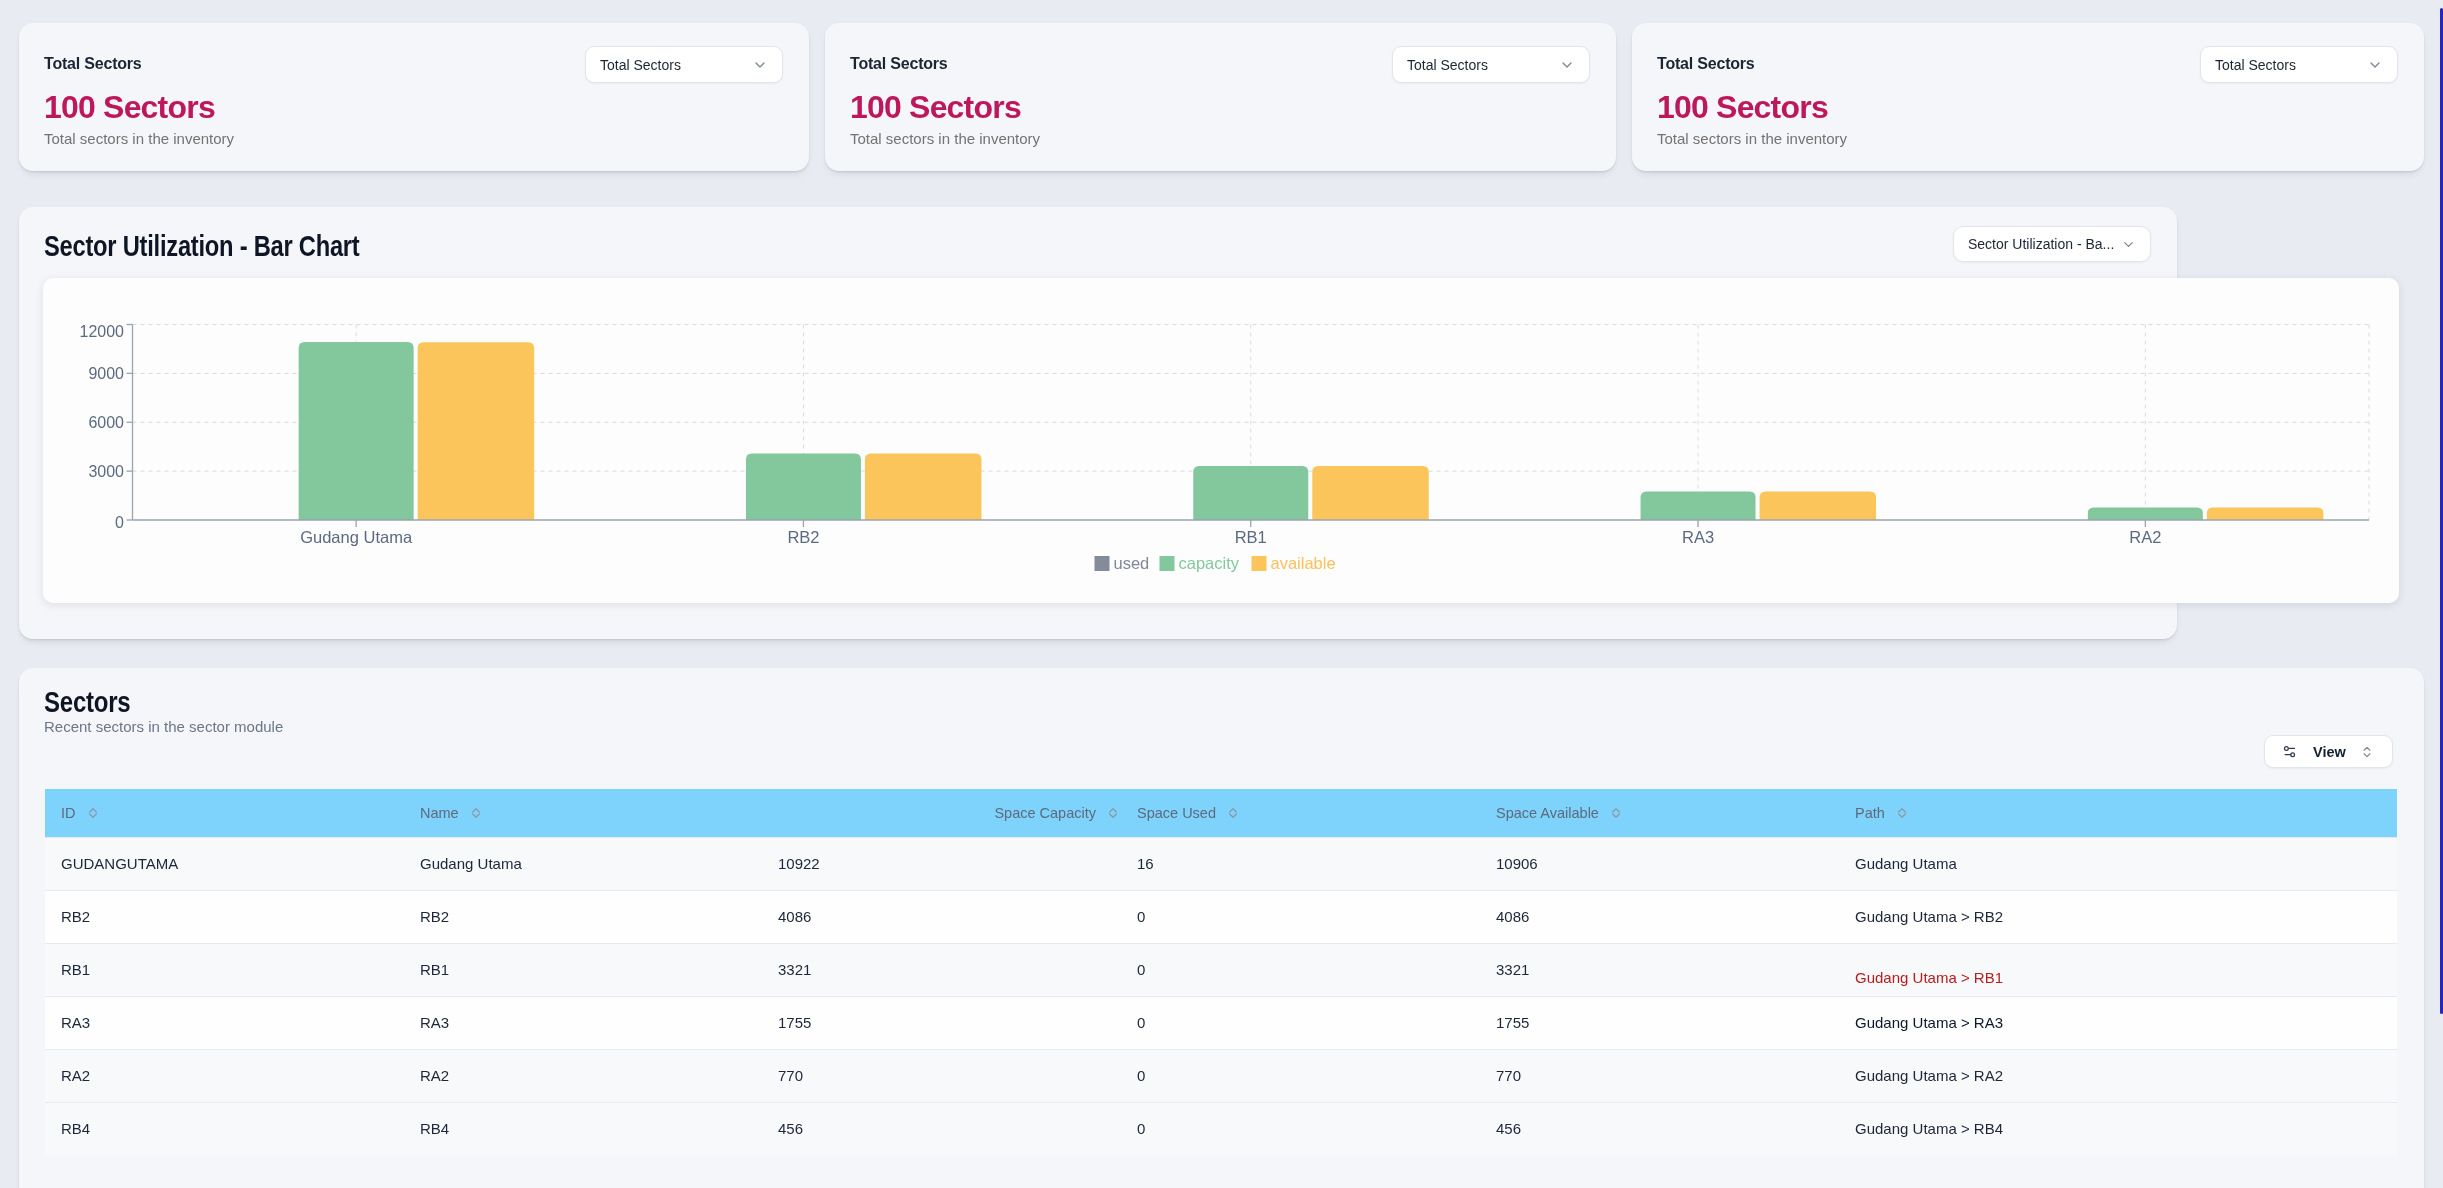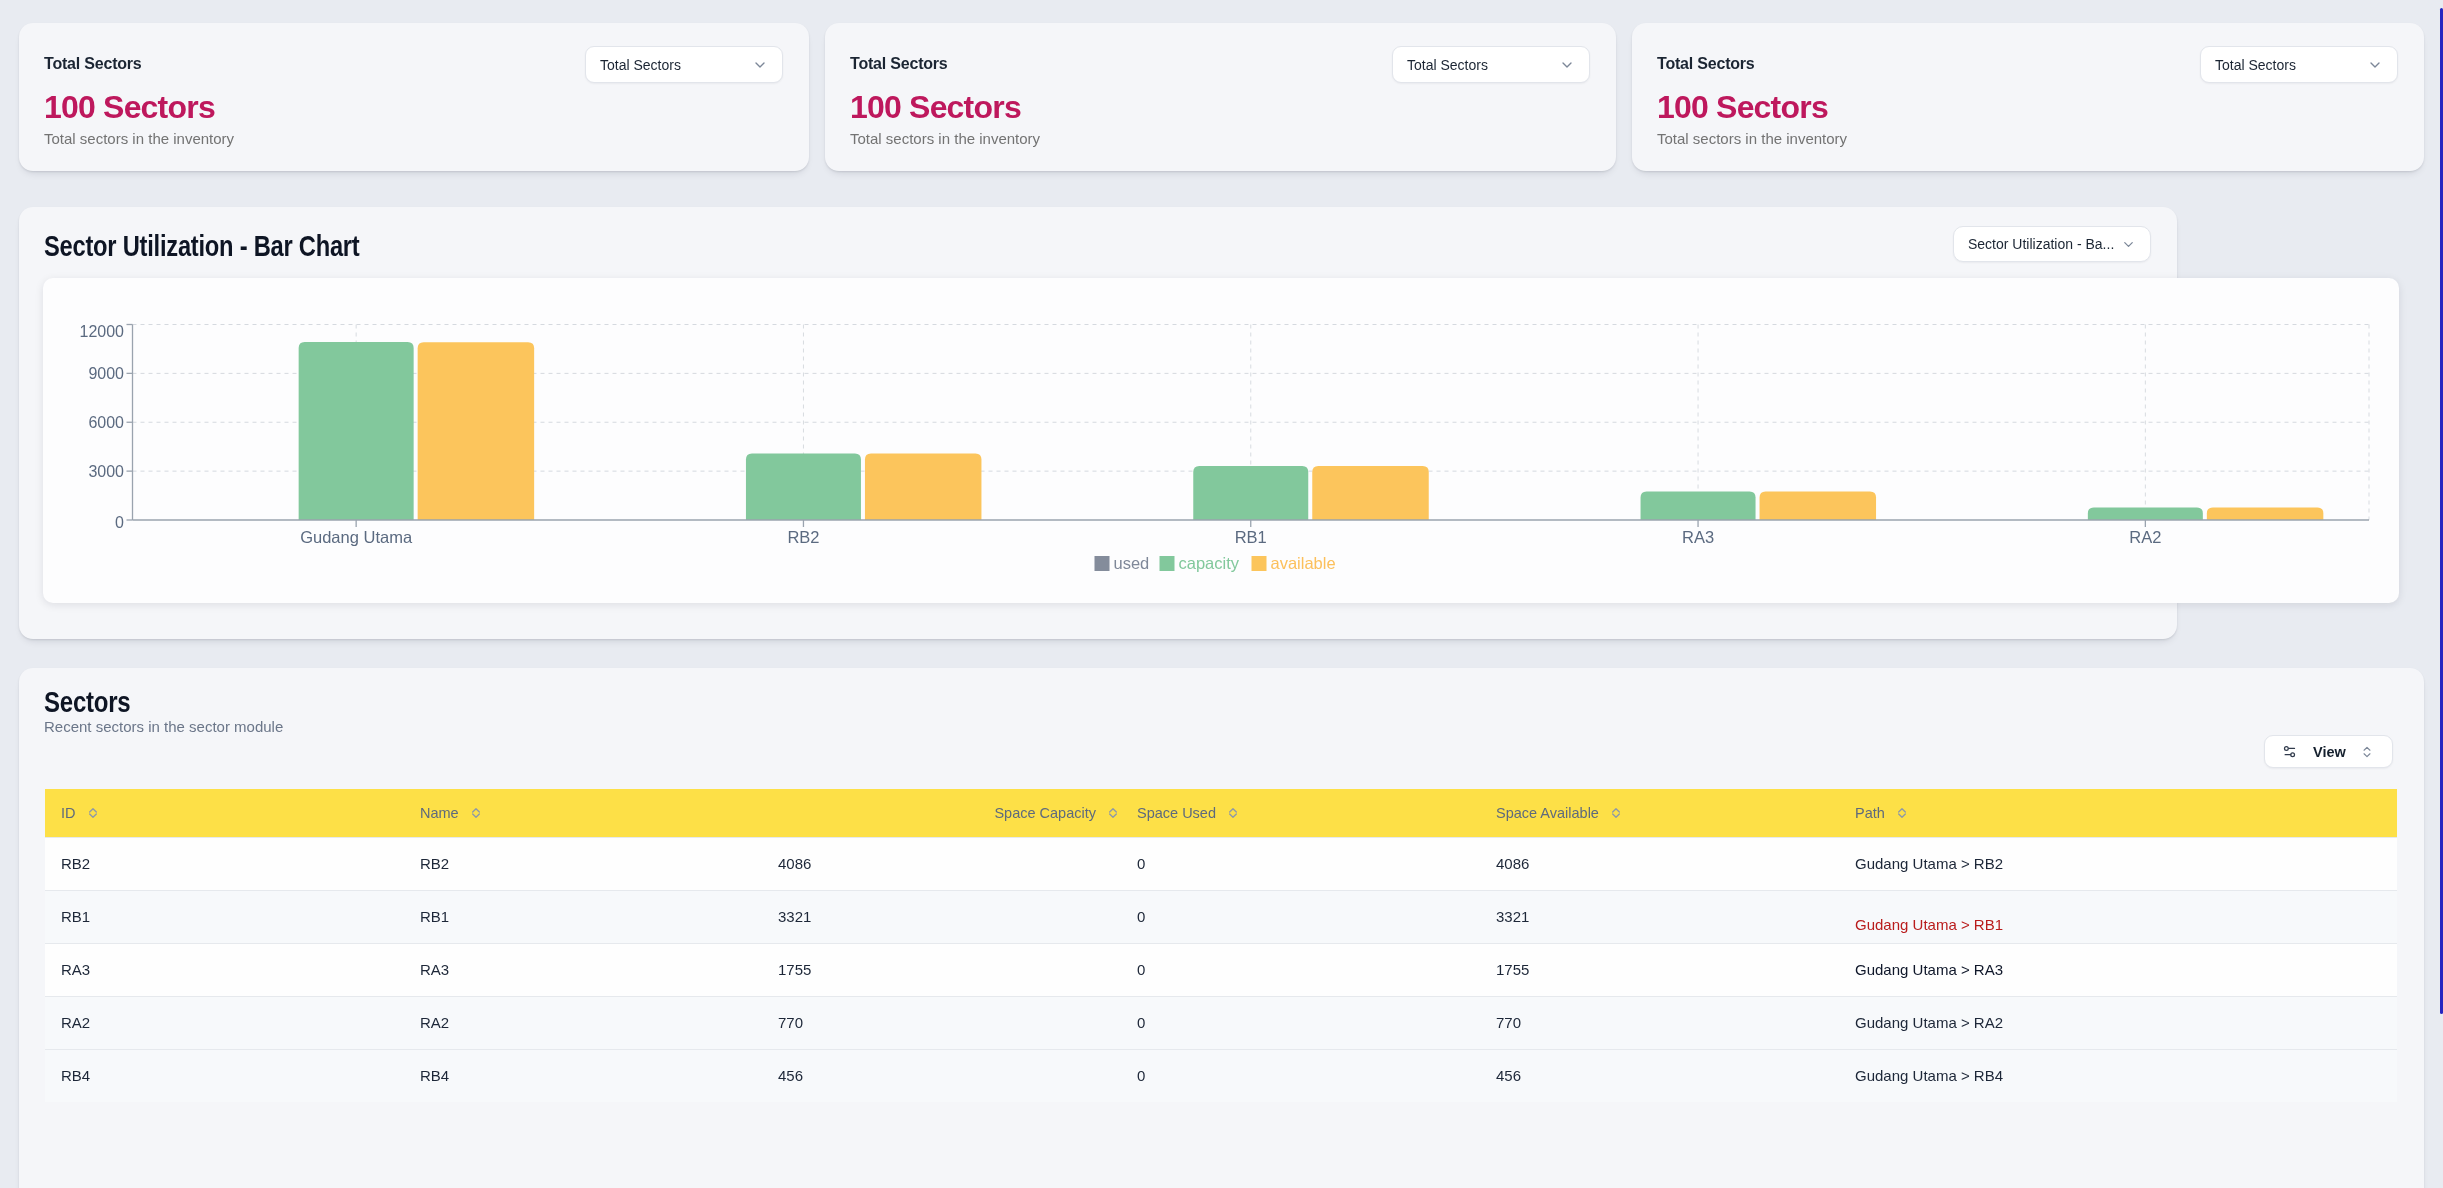--- a/index.html
+++ b/index.html
@@ -153,21 +153,21 @@
       <table id="tbl" style="width:2352px; border-collapse:collapse; table-layout:fixed;">
         <colgroup>
           <col style="width:359px">
           <col style="width:358px">
           <col style="width:359px">
           <col style="width:359px">
           <col style="width:359px">
           <col style="width:558px">
         </colgroup>
         <thead>
-          <tr style="background:#fde047; height:48px;">
+          <tr style="background:#7dd3fc; height:48px;">
             <th style="text-align:left; padding:0 0 0 16px; font-size:14.5px; font-weight:400; color:#5e6a7d; white-space:nowrap;">ID<svg style="vertical-align:-3px; margin-left:9px;" width="16" height="16" viewBox="0 0 24 24" fill="none" stroke="#8d99a8" stroke-width="2" stroke-linecap="round" stroke-linejoin="round">
                 <path d="m7 13.5 5 5 5-5"></path>
                 <path d="m7 10.5 5-5 5 5"></path>
               </svg></th>
             <th style="text-align:left; padding:0 0 0 16px; font-size:14.5px; font-weight:400; color:#5e6a7d; white-space:nowrap;">Name<svg style="vertical-align:-3px; margin-left:9px;" width="16" height="16" viewBox="0 0 24 24" fill="none" stroke="#8d99a8" stroke-width="2" stroke-linecap="round" stroke-linejoin="round">
                 <path d="m7 13.5 5 5 5-5"></path>
                 <path d="m7 10.5 5-5 5 5"></path>
               </svg></th>
             <th style="text-align:right; padding:0 0 0 16px; font-size:14.5px; font-weight:400; color:#5e6a7d; white-space:nowrap;">Space Capacity<svg style="vertical-align:-3px; margin-left:9px;" width="16" height="16" viewBox="0 0 24 24" fill="none" stroke="#8d99a8" stroke-width="2" stroke-linecap="round" stroke-linejoin="round">
                 <path d="m7 13.5 5 5 5-5"></path>
@@ -181,20 +181,28 @@
                 <path d="m7 13.5 5 5 5-5"></path>
                 <path d="m7 10.5 5-5 5 5"></path>
               </svg></th>
             <th style="text-align:left; padding:0 0 0 16px; font-size:14.5px; font-weight:400; color:#5e6a7d; white-space:nowrap;">Path<svg style="vertical-align:-3px; margin-left:9px;" width="16" height="16" viewBox="0 0 24 24" fill="none" stroke="#8d99a8" stroke-width="2" stroke-linecap="round" stroke-linejoin="round">
                 <path d="m7 13.5 5 5 5-5"></path>
                 <path d="m7 10.5 5-5 5 5"></path>
               </svg></th>
           </tr>
         </thead>
         <tbody>
+          <tr style="background:#f7f9fb; height:53px; border-top:1px solid #e6e9ed;">
+            <td style="padding:0 0 0 16px; font-size:15px; color:#1d2738; white-space:nowrap;">GUDANGUTAMA</td>
+            <td style="padding:0 0 0 16px; font-size:15px; color:#1d2738; white-space:nowrap;">Gudang Utama</td>
+            <td style="padding:0 0 0 16px; font-size:15px; color:#1d2738; white-space:nowrap;">10922</td>
+            <td style="padding:0 0 0 16px; font-size:15px; color:#1d2738; white-space:nowrap;">16</td>
+            <td style="padding:0 0 0 16px; font-size:15px; color:#1d2738; white-space:nowrap;">10906</td>
+            <td style="padding:0 0 0 16px; font-size:15px; color:#1d2738; white-space:nowrap;">Gudang Utama</td>
+          </tr>
           <tr style="background:#fefefe; height:53px; border-top:1px solid #e6e9ed;">
             <td style="padding:0 0 0 16px; font-size:15px; color:#1d2738; white-space:nowrap;">RB2</td>
             <td style="padding:0 0 0 16px; font-size:15px; color:#1d2738; white-space:nowrap;">RB2</td>
             <td style="padding:0 0 0 16px; font-size:15px; color:#1d2738; white-space:nowrap;">4086</td>
             <td style="padding:0 0 0 16px; font-size:15px; color:#1d2738; white-space:nowrap;">0</td>
             <td style="padding:0 0 0 16px; font-size:15px; color:#1d2738; white-space:nowrap;">4086</td>
             <td style="padding:0 0 0 16px; font-size:15px; color:#1d2738; white-space:nowrap;">Gudang Utama &gt; RB2</td>
           </tr>
           <tr style="background:#f7f9fb; height:53px; border-top:1px solid #e6e9ed;">
             <td style="padding:0 0 0 16px; font-size:15px; color:#1d2738; white-space:nowrap;">RB1</td>

